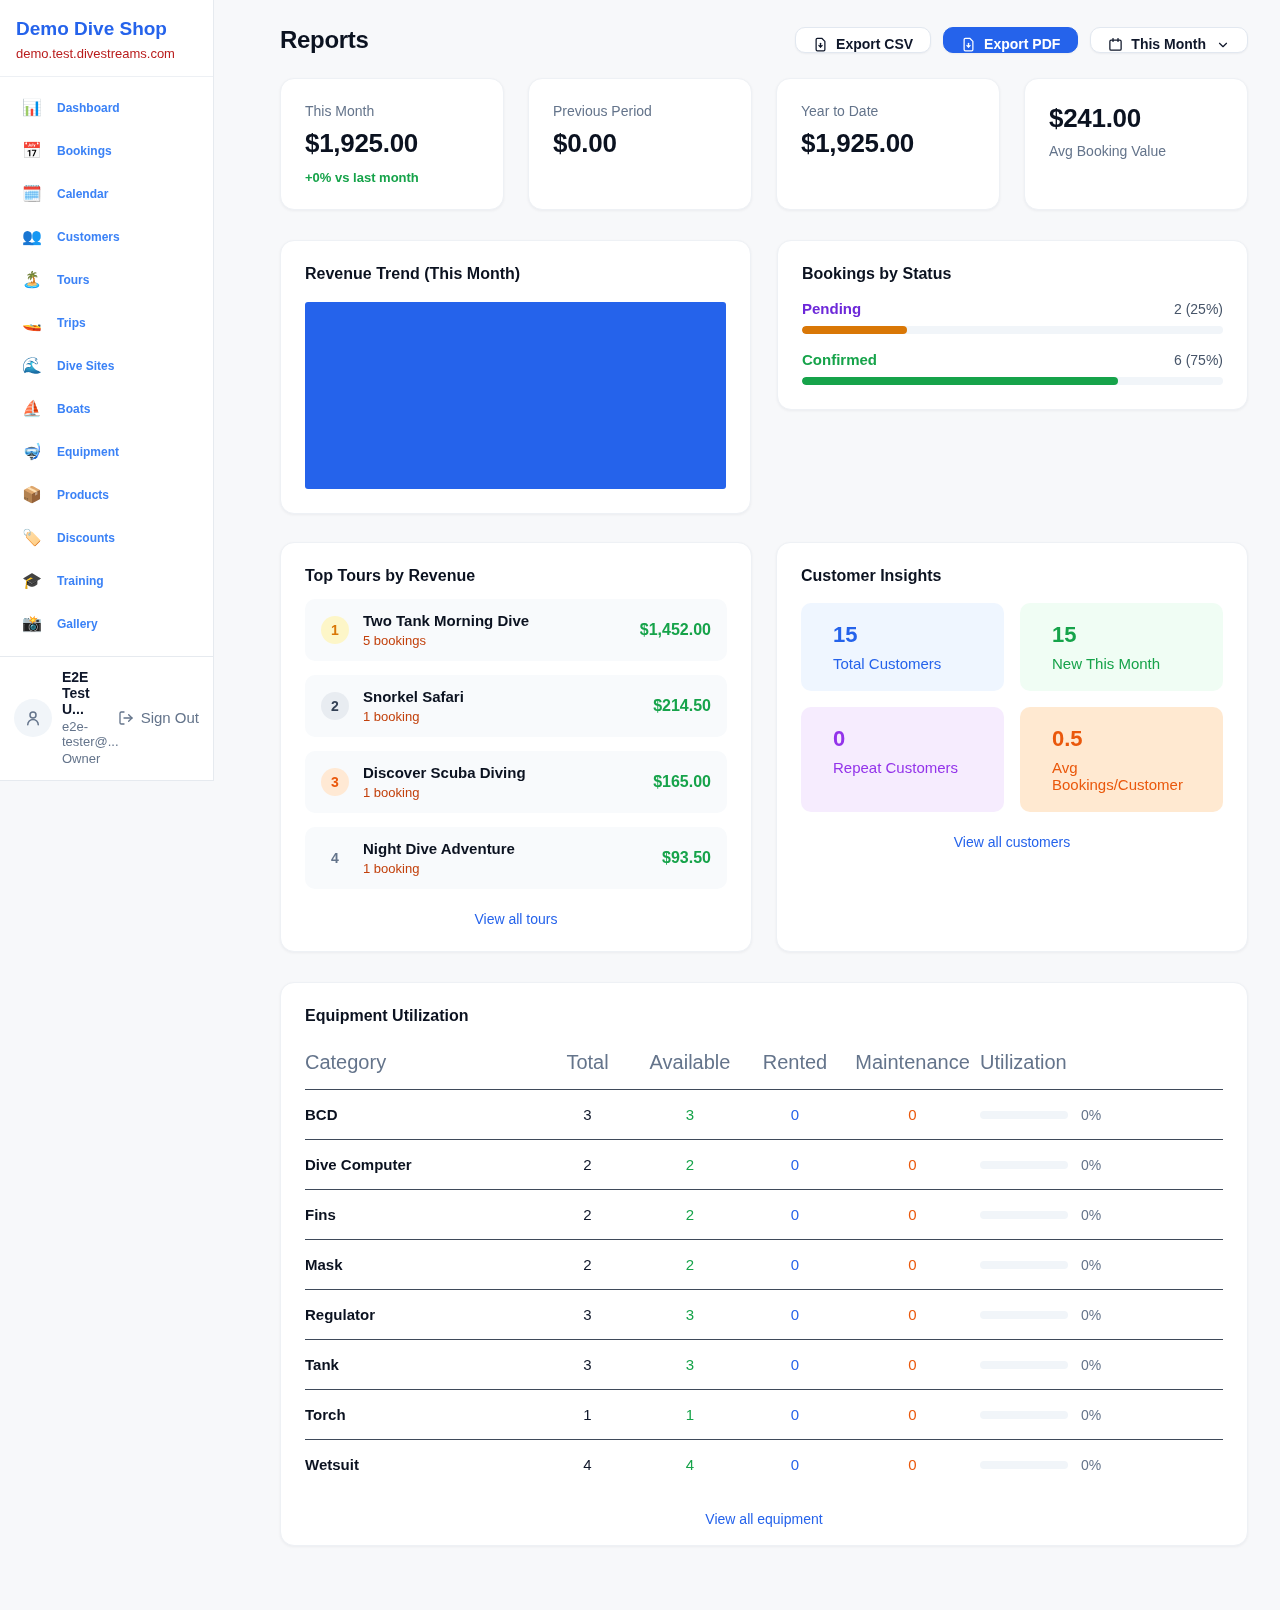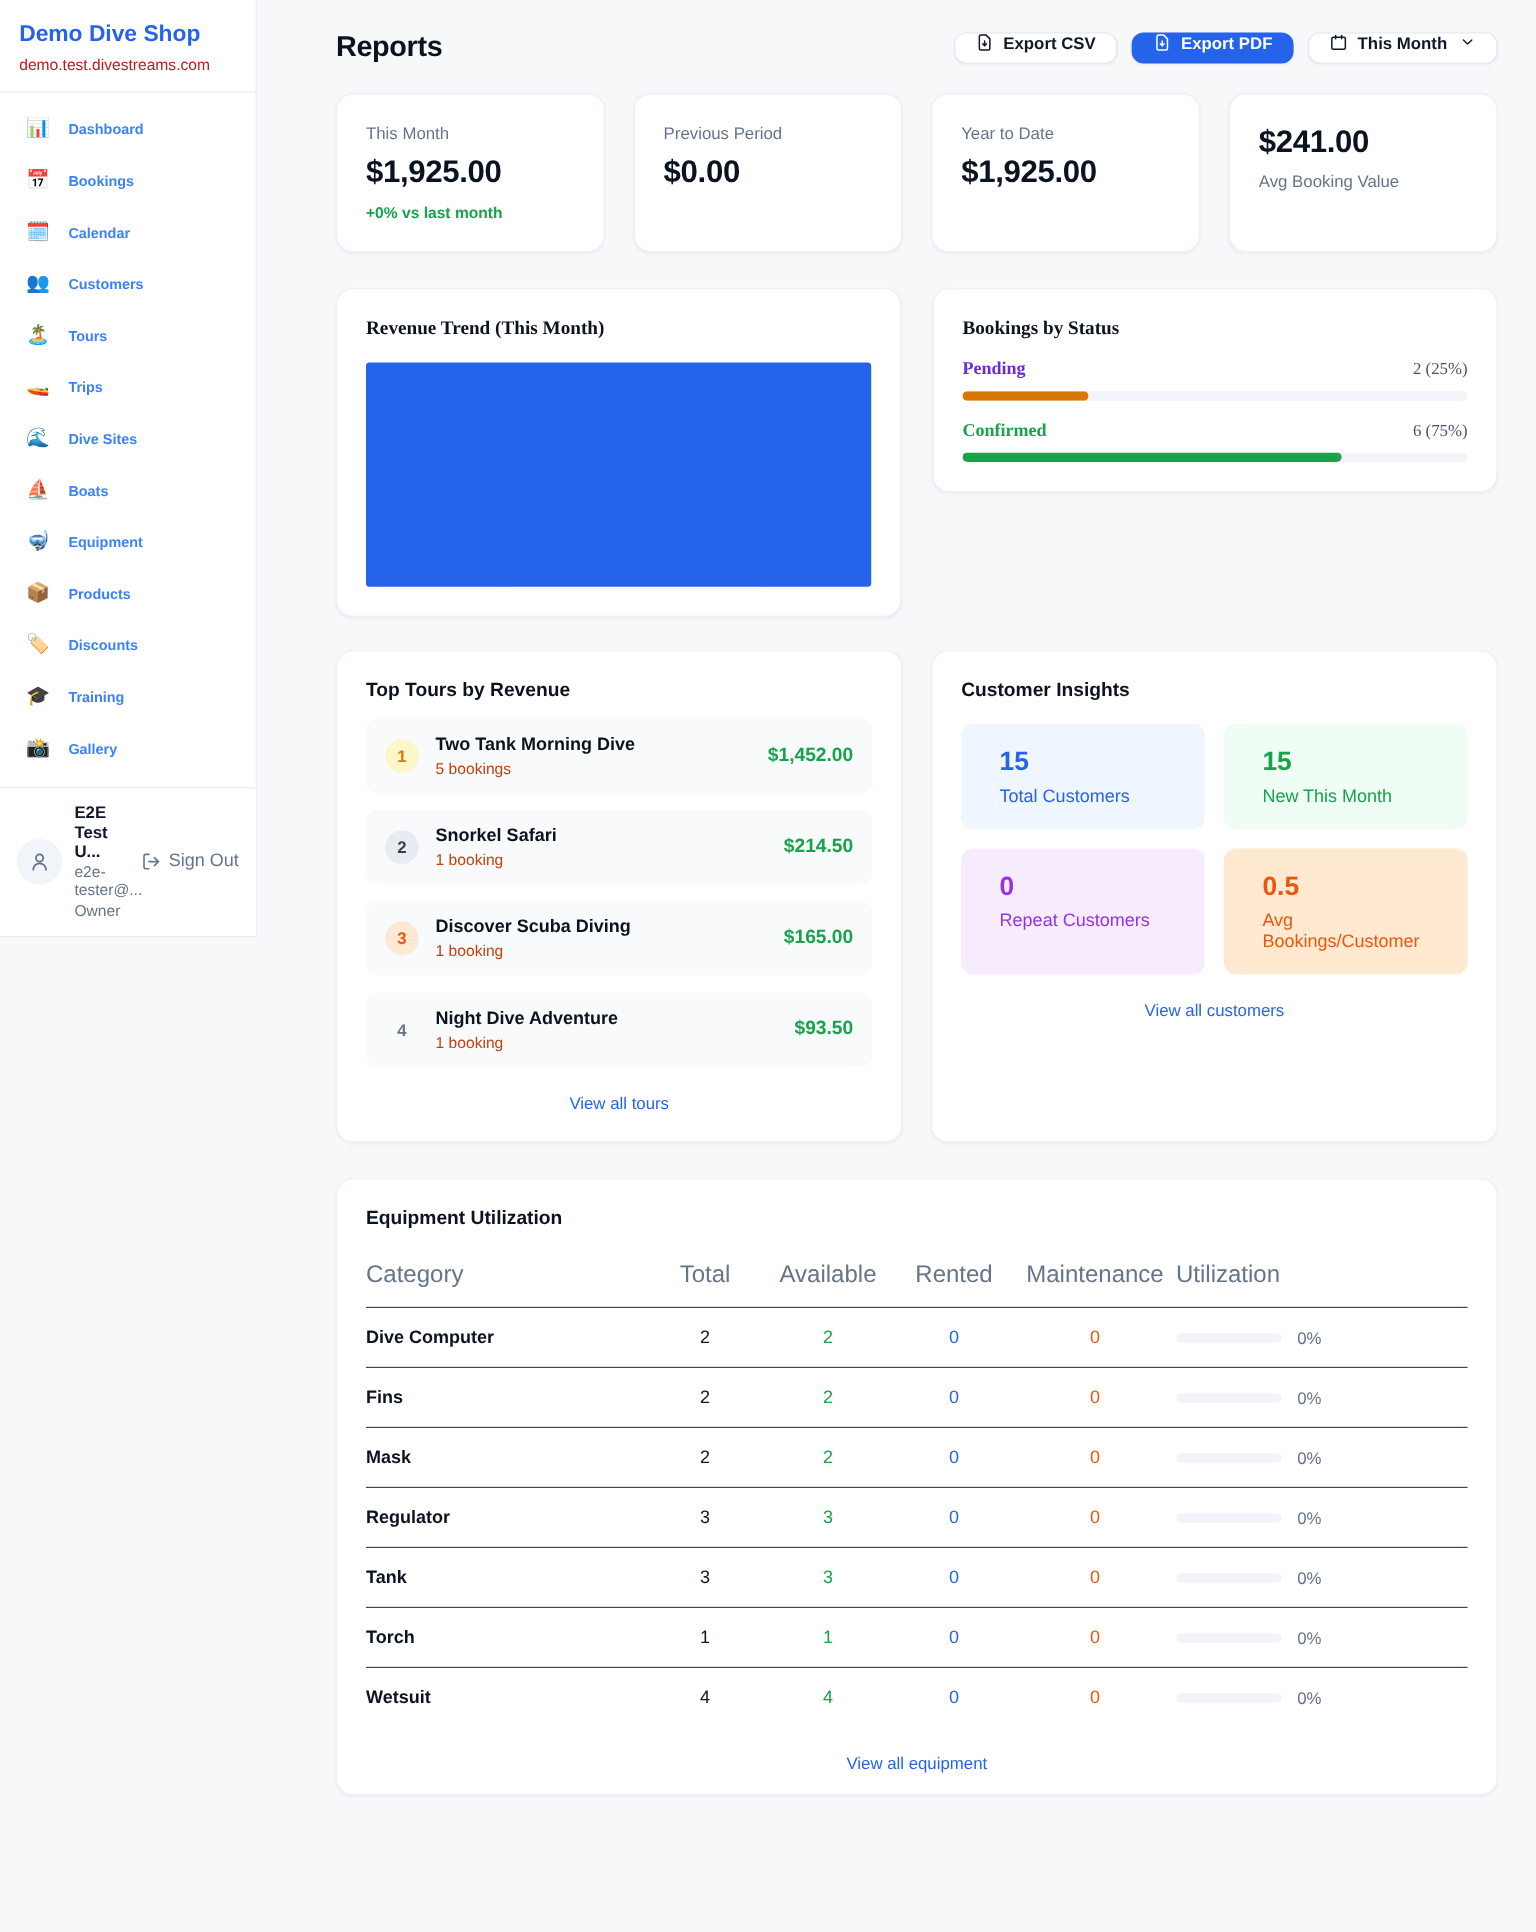--- a/index.html
+++ b/index.html
@@ -41,39 +41,39 @@
   .user-email, .user-role { font-size:13px; color:#64748b; margin-top:2px; }
   .signout { display:flex; align-items:center; gap:7px; color:#64748b; font-size:15px; cursor:pointer; white-space:nowrap; }
   
   .main { margin-left:250px; padding:26px 32px 0 30px; }
   .page-header { display:flex; align-items:center; justify-content:space-between; }
   .page-title { font-size:24px; font-weight:800; color:#0b1220; letter-spacing:-0.3px; }
   .header-actions { display:flex; gap:12px; }
   .btn {
     height:26px; padding:0 17px; border-radius:10px; border:1px solid #e2e8f0;
     background:#fff; font-size:14px; font-weight:600; color:#0f172a;
-    display:inline-flex; align-items:flex-start; gap:8px; cursor:pointer;
+    display:inline-flex; align-items:flex-end; gap:8px; cursor:pointer;
     box-shadow:0 1px 2px rgba(15,23,42,.05);
     font-family:"Liberation Sans", sans-serif;
   }
   .btn-primary { background:#2563eb; border-color:#2563eb; color:#fff; }
   .chev { margin-left:2px; display:flex; }
   
   .stats { display:grid; grid-template-columns:repeat(4,1fr); gap:24px; margin-top:24px; }
   .card {
     background:#fff; border:1px solid #eef1f5; border-radius:14px;
     box-shadow:0 1px 3px rgba(15,23,42,.05); padding:24px;
   }
   .stat-label { font-size:14px; color:#64748b; }
   .stat-value { font-size:26px; font-weight:800; color:#0b1220; margin-top:9px; letter-spacing:-0.3px; }
   .stat-delta { font-size:13px; color:#16a34a; font-weight:600; margin-top:11px; }
   .stat-value-first { margin-top:0; }
   .stat-sublabel { font-size:14px; color:#64748b; margin-top:9px; }
   
-  .two-col { display:grid; grid-template-columns:1fr 1fr; gap:26px; margin-top:30px; align-items:start;font-family:Liberation Serif, serif; }
+  .two-col { display:grid; grid-template-columns:1fr 1fr; gap:26px; margin-top:30px; align-items:start; }
   .two-col-stretch { display:grid; grid-template-columns:1fr 1fr; gap:24px; margin-top:28px; }
   .card-title { font-size:16px; font-weight:700; color:#0b1220; }
   .revenue-chart { margin-top:19px; height:187px; background:#2563eb; border-radius:3px; }
   
   .status-row { margin-top:17px; }
   .status-top { display:flex; justify-content:space-between; align-items:baseline; }
   .status-label { font-size:15px; font-weight:700; }
   .status-label.pending { color:#6d28d9; }
   .status-label.confirmed { color:#16a34a; }
   .status-count { font-size:14px; color:#475569; }
@@ -383,20 +383,35 @@
           <th class="cat">Category</th>
           <th>Total</th>
           <th>Available</th>
           <th>Rented</th>
           <th>Maintenance</th>
           <th class="util">Utilization</th>
         </tr>
       </thead>
       <tbody>
         <tr>
+          <td class="cat">BCD</td>
+          <td class="total">3</td>
+          <td class="avail">3</td>
+          <td class="rent">0</td>
+          <td class="maint">0</td>
+          <td class="util">
+            <div class="util-wrap">
+                <div class="util-track">
+                  <div class="util-fill" style="width: 0%;"></div>
+                </div>
+                <span class="util-pct">0%</span>
+              </div>
+          </td>
+        </tr>
+        <tr>
           <td class="cat">Dive Computer</td>
           <td class="total">2</td>
           <td class="avail">2</td>
           <td class="rent">0</td>
           <td class="maint">0</td>
           <td class="util">
             <div class="util-wrap">
                 <div class="util-track">
                   <div class="util-fill" style="width: 0%;"></div>
                 </div>

